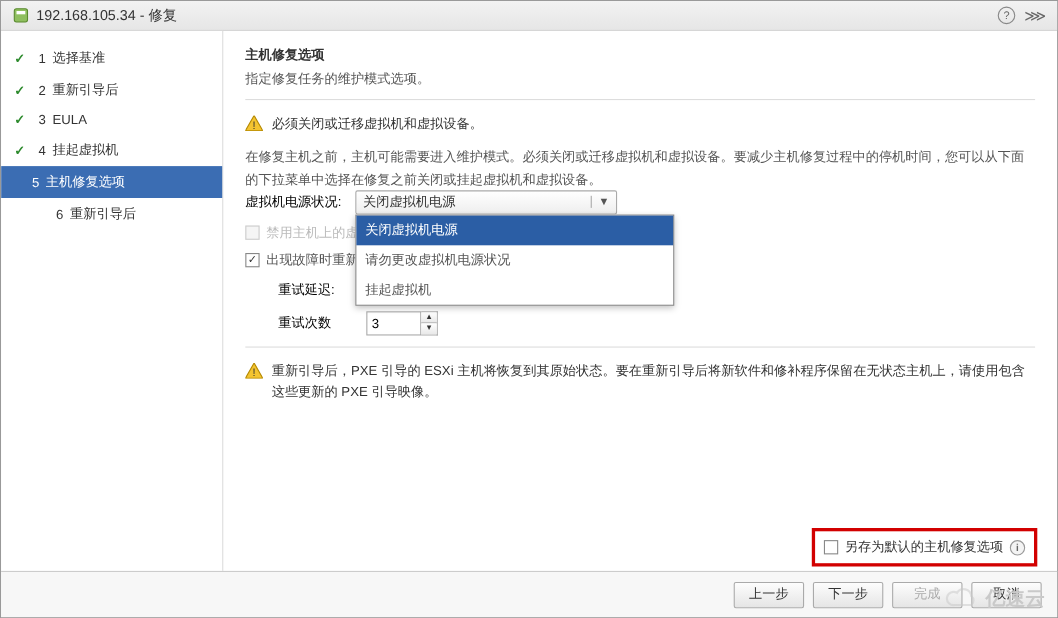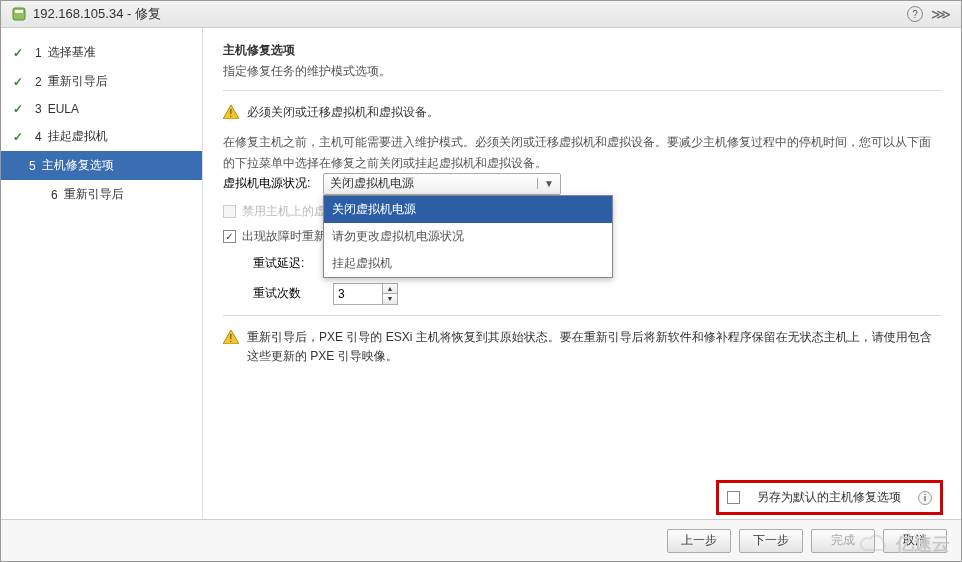--- a/index.html
+++ b/index.html
@@ -52,21 +52,21 @@
   .checkbox { width: 13px; height: 13px; border: 1px solid #888; background: #fff; display: inline-flex; align-items: center; justify-content: center; font-size: 10px; color: #333; }
   .checkbox.disabled { border-color: #ccc; background: #f5f5f5; }
   .checkbox.checked::after { content: "✓"; }
   
   .spinner { display: flex; align-items: center; }
   .spinner input { width: 50px; height: 22px; border: 1px solid #aaa; padding: 0 4px; font-size: 12px; }
   .spinner-btns { display: flex; flex-direction: column; border: 1px solid #aaa; border-left: none; }
   .spinner-btns span { width: 14px; height: 10px; font-size: 7px; text-align: center; line-height: 10px; background: linear-gradient(#fff,#e8e8e8); cursor: pointer; }
   .spinner-btns span:first-child { border-bottom: 1px solid #aaa; }
   
-  .highlight-box { position: absolute; right: 18px; bottom: 4px; border: 3px solid #d20000; padding: 6px 8px; display: flex; align-items: center; gap: 17px; }
+  .highlight-box { position: absolute; right: 18px; bottom: 4px; border: 3px solid #d20000; padding: 6px 8px; display: flex; align-items: center; gap: 6px; }
   .info-icon { width: 14px; height: 14px; border: 1px solid #999; border-radius: 50%; display: flex; align-items: center; justify-content: center; font-size: 9px; font-weight: bold; color: #666; background: #f4f4f4; }
   
   .footer { height: 42px; border-top: 1px solid #ccc; display: flex; align-items: center; justify-content: flex-end; gap: 8px; padding: 0 14px; background: #f7f7f7; }
   .btn { min-width: 64px; height: 24px; border: 1px solid #aaa; border-radius: 2px; background: linear-gradient(#fdfdfd,#e5e5e5); font-size: 12px; color: #333; cursor: pointer; padding: 0 8px; }
   .btn.disabled { color: #aaa; cursor: default; }
   
   .watermark { position: absolute; right: 12px; bottom: 6px; font-size: 18px; color: #c9c9c9; font-weight: bold; display: flex; align-items: center; gap: 4px; pointer-events: none; }
   .watermark svg { opacity: 0.5; }
 </style>
 </head>

